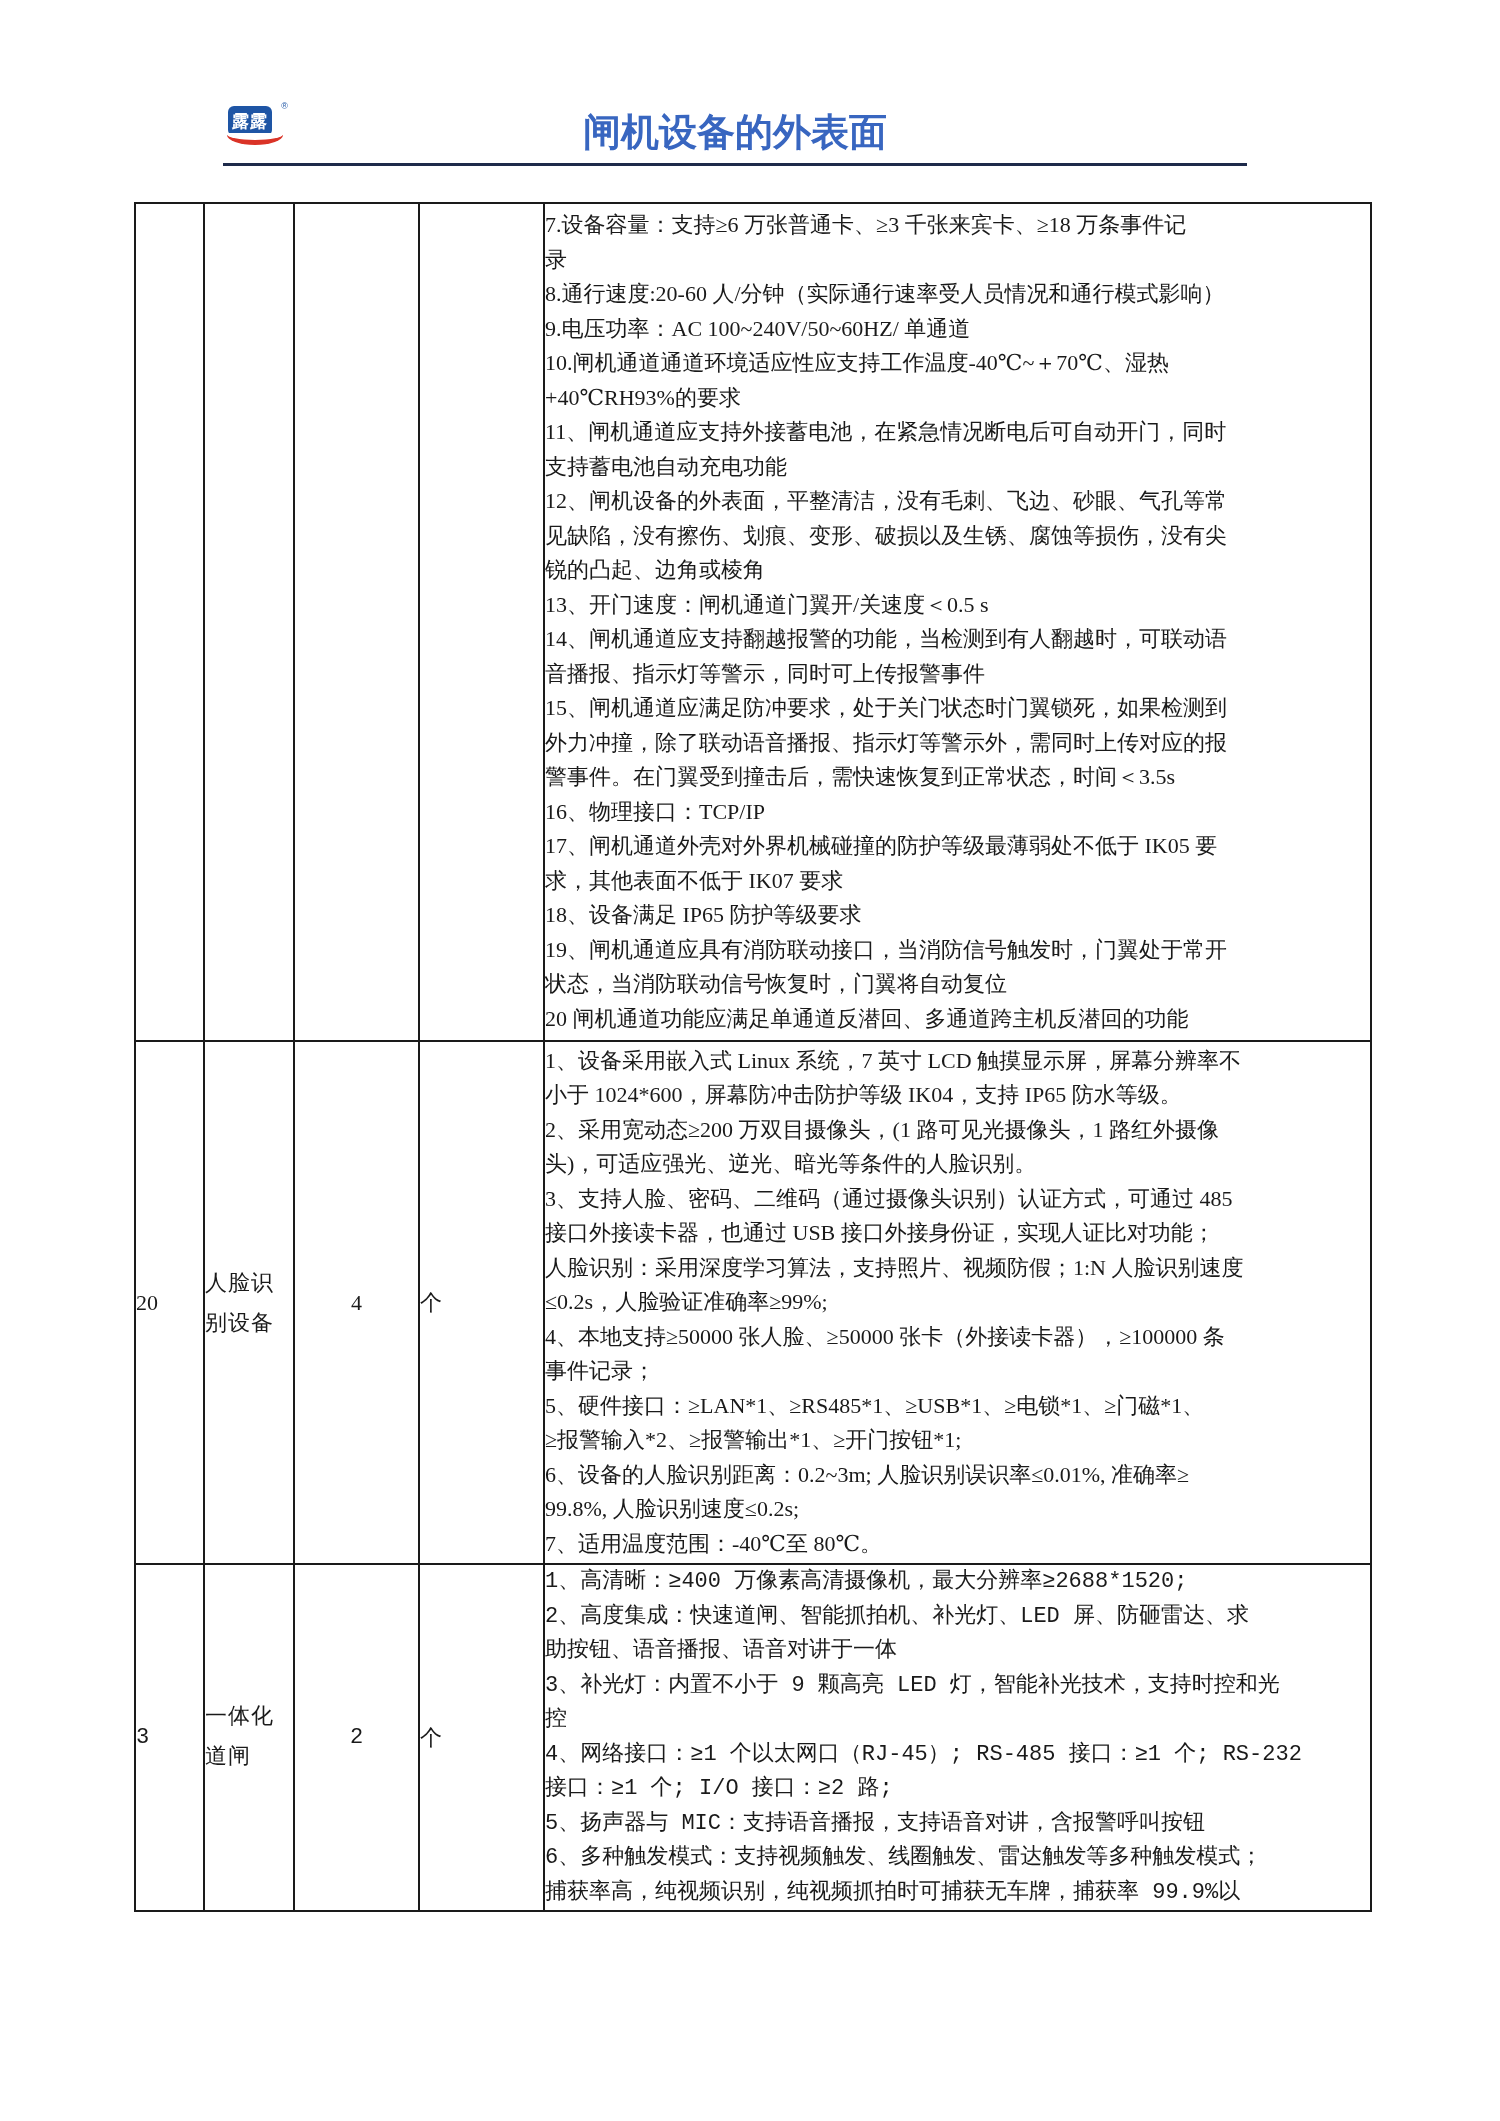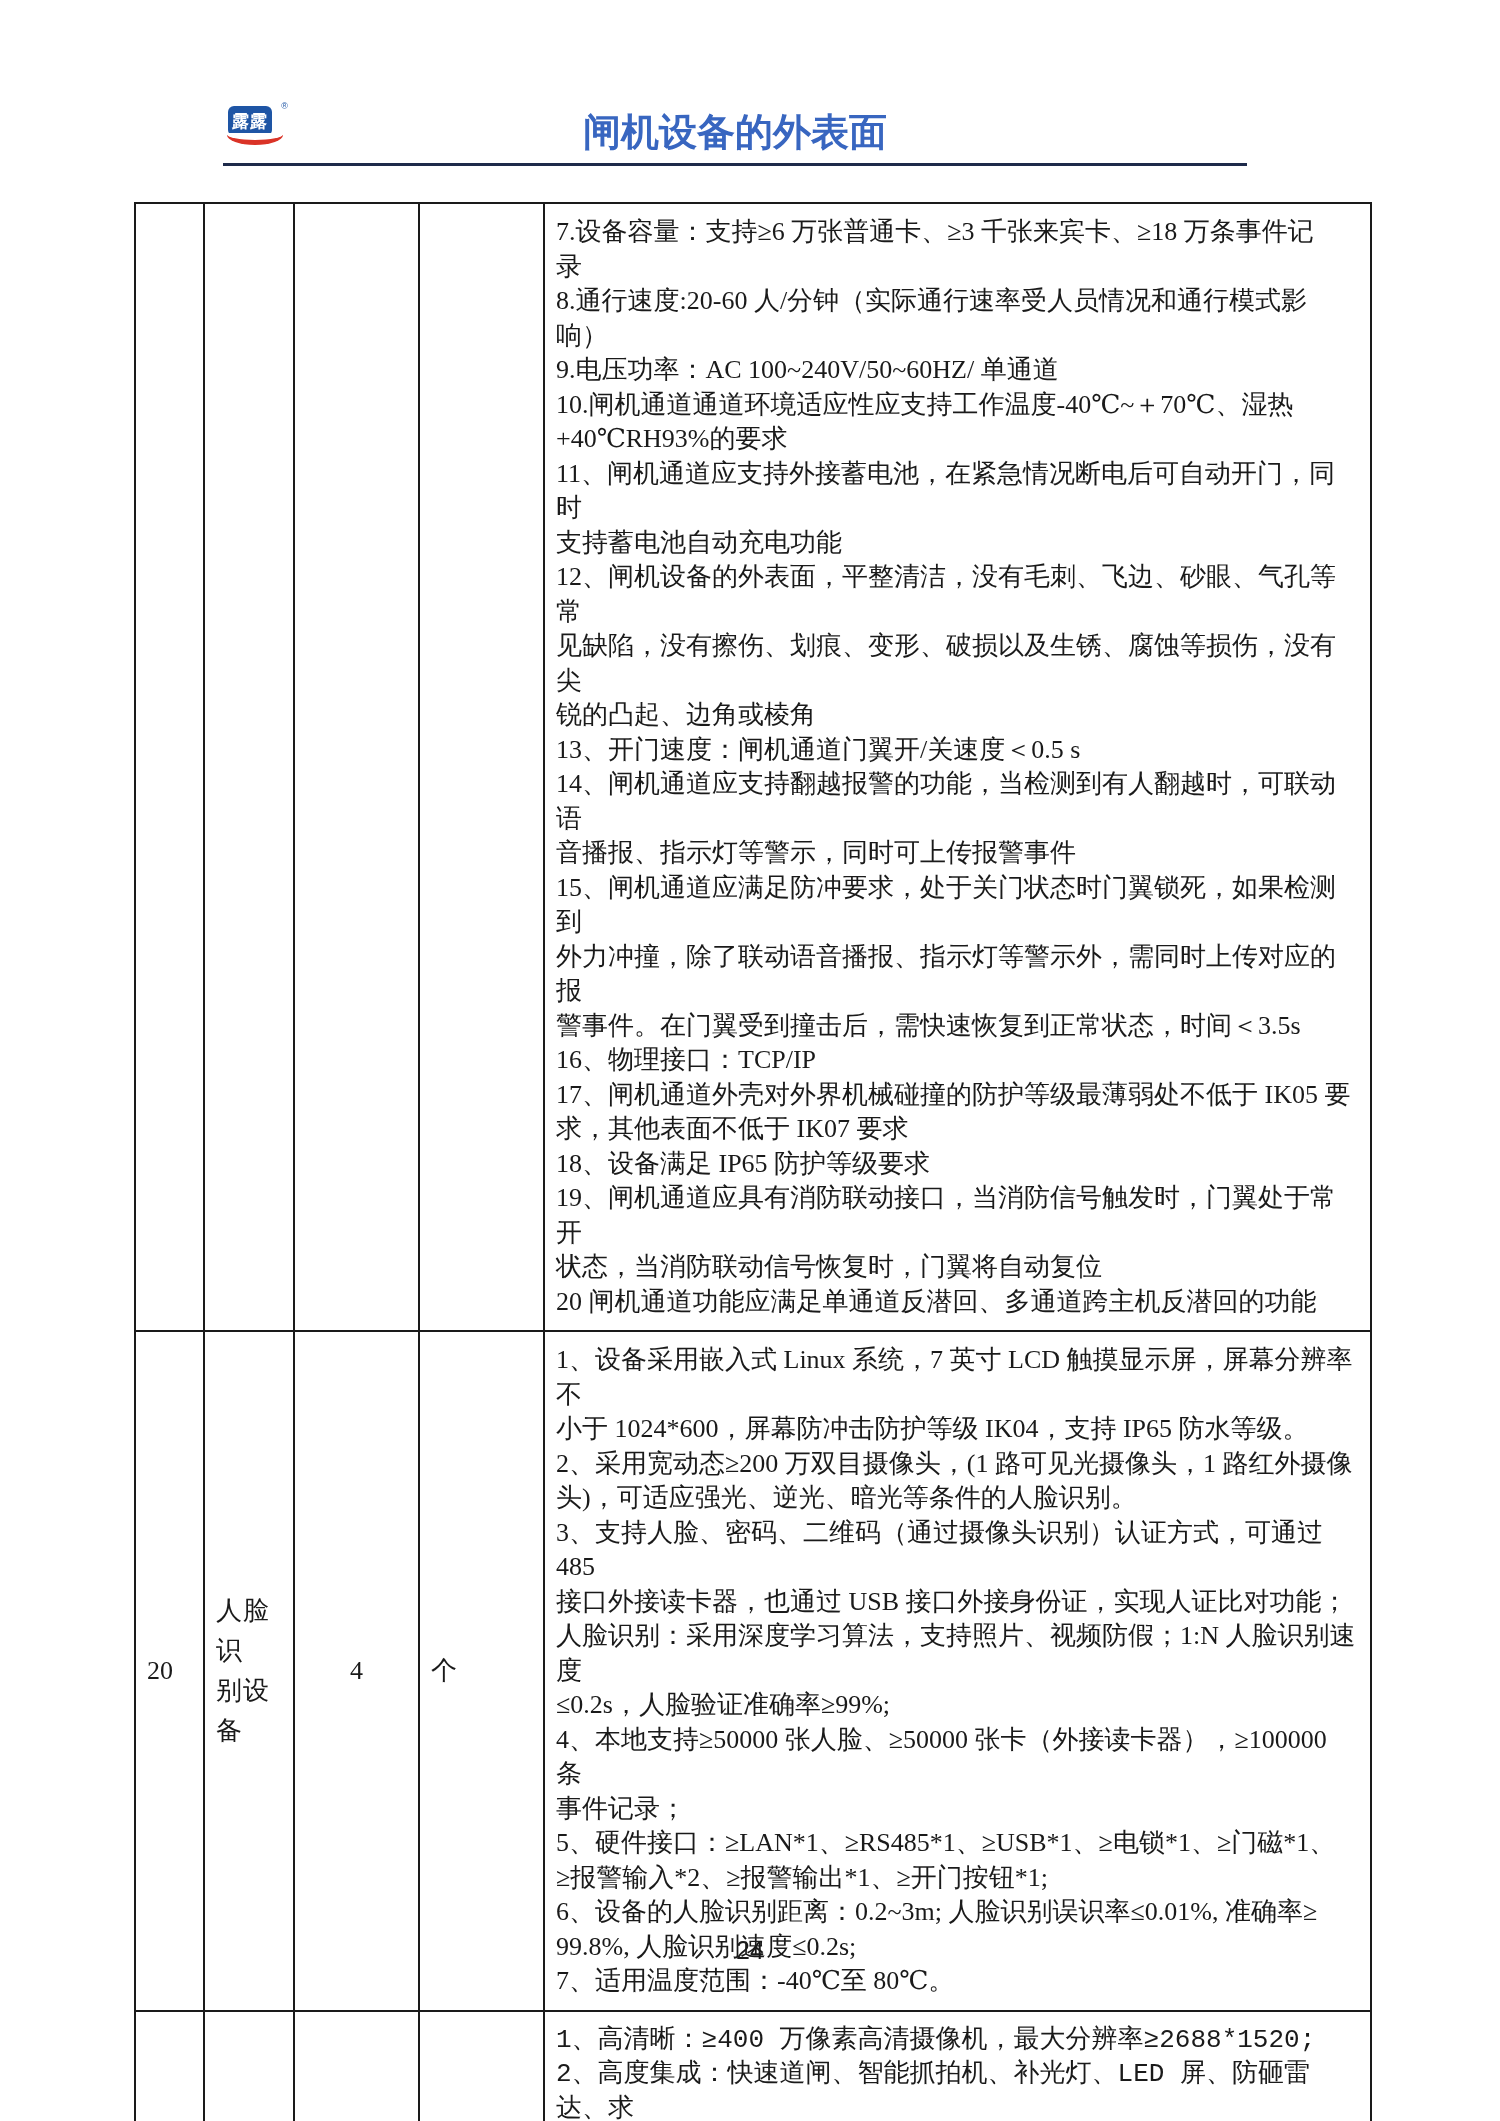--- a/index.html
+++ b/index.html
@@ -46,22 +46,22 @@
   }
   
   table.spec{
     position:absolute;left:134px;top:202px;
     width:1236px;
     border-collapse:collapse;table-layout:fixed;
   }
   table.spec td{
     border:2px solid #1a1a1a;
     vertical-align:middle;
-    font-size:26px;
-    padding:11px;
+    font-size:22px;
+    padding:0;
     overflow:hidden;
   }
   col.c-num{width:69px;}
   col.c-name{width:90px;}
   col.c-qty{width:125px;}
   col.c-unit{width:125px;}
   col.c-desc{width:827px;}
   td.num{text-align:left;padding-left:3px;font-size:27px;}
   td.name{
     text-align:left;padding-left:8px;padding-right:4px;
@@ -177,15 +177,14 @@
 控
 4、网络接口：≥1 个以太网口（RJ-45）; RS-485 接口：≥1 个; RS-232
 接口：≥1 个; I/O 接口：≥2 路;
 5、扬声器与 MIC：支持语音播报，支持语音对讲，含报警呼叫按钮
 6、多种触发模式：支持视频触发、线圈触发、雷达触发等多种触发模式；
 捕获率高，纯视频识别，纯视频抓拍时可捕获无车牌，捕获率 99.9%以</td>
       </tr>
     </tbody>
   </table>
 
-  <div class="page-number">24</div>
 
 </div>
 
 </body></html>

